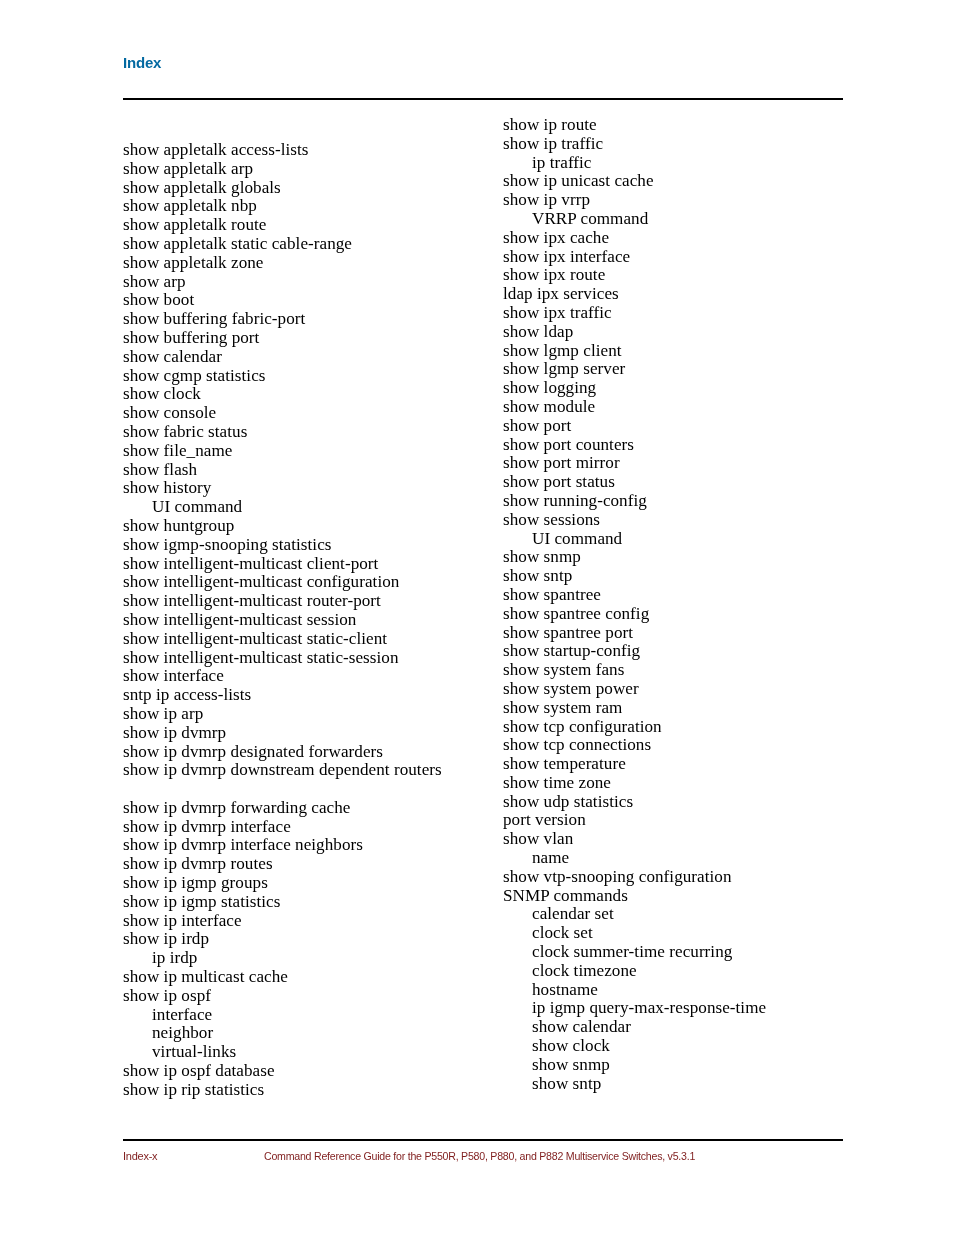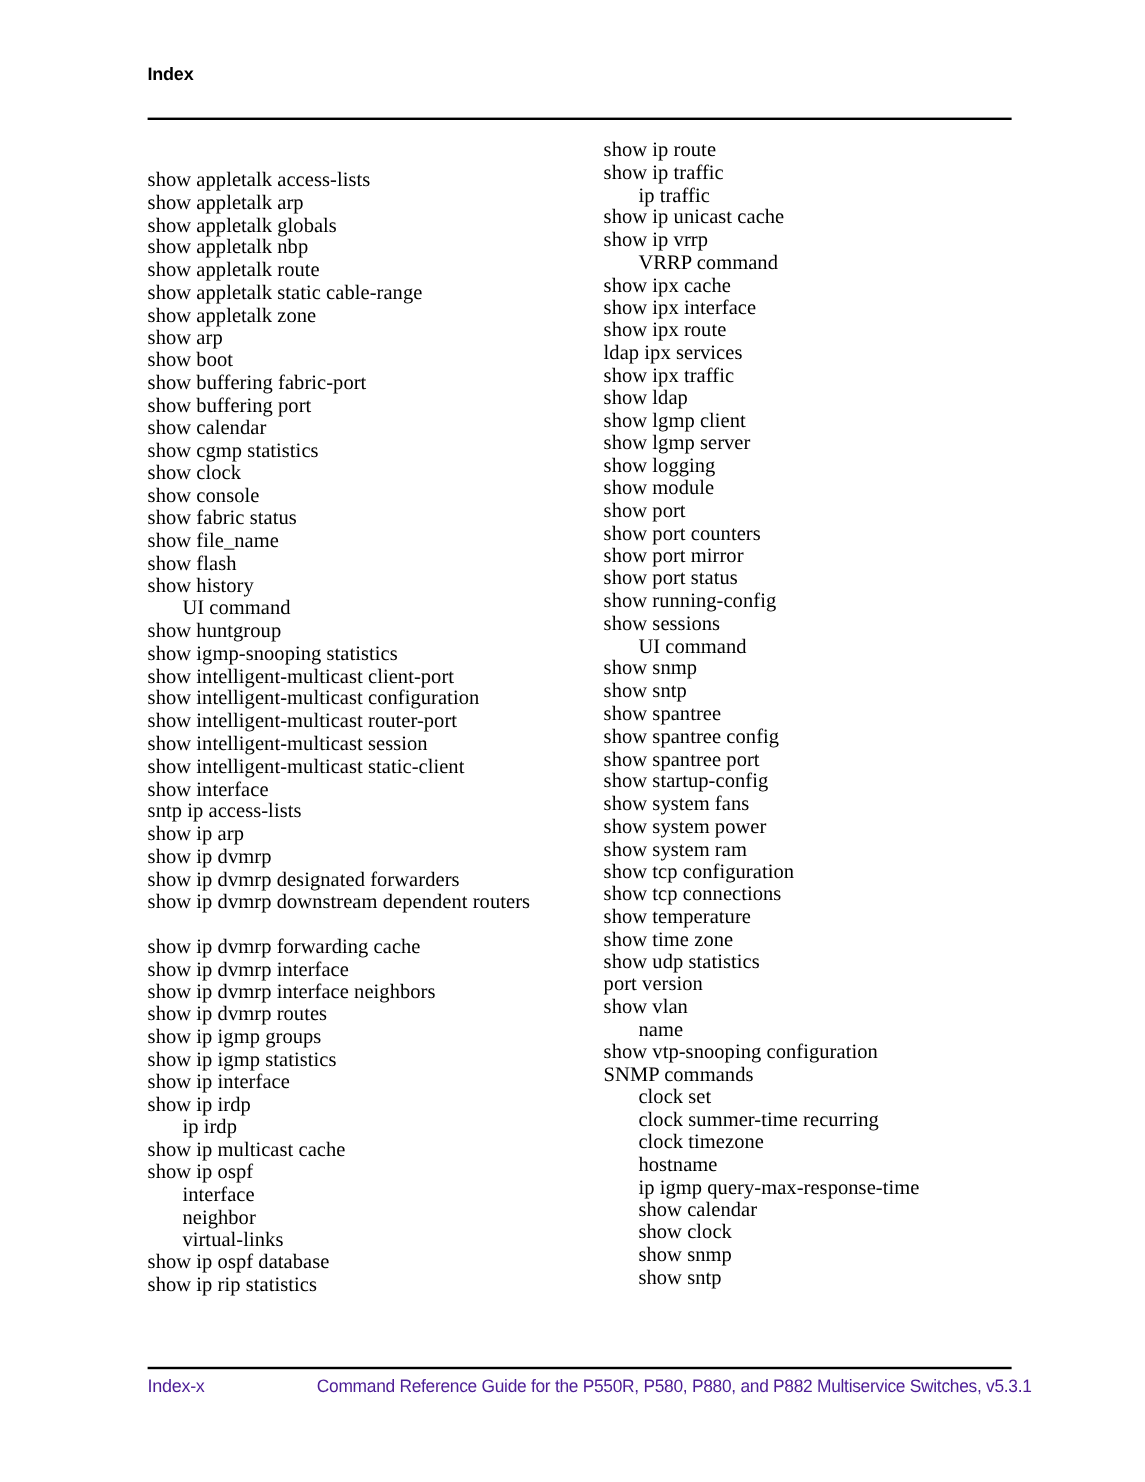--- a/index.html
+++ b/index.html
@@ -26,21 +26,21 @@
     left: 123px;
     top: 54px;
     width: 720px;
   }
   .header-title {
     font-family: "Liberation Sans", "DejaVu Sans", sans-serif;
     font-weight: bold;
     font-size: 15px;
     letter-spacing: -0.2px;
     line-height: 18px;
-    color: #000000;
+    color: #0369a1;
   }
   .header-rule {
     position: absolute;
     left: 123px;
     top: 98px;
     width: 720px;
     height: 2px;
     background: #000000;
   }
 
@@ -78,23 +78,23 @@
     height: 1.6px;
     background: #000000;
   }
   #page-footer {
     position: absolute;
     left: 123px;
     top: 1147px;
     width: 720px;
     height: 20px;
     font-family: "Liberation Sans", "DejaVu Sans", sans-serif;
-    font-size: 15px;
+    font-size: 11px;
     line-height: 18px;
-    color: #4c1d95;
+    color: #7f1d1d;
   }
   .footer-page {
     position: absolute;
     left: 0;
     top: 0;
     letter-spacing: -0.25px;
   }
   .footer-text {
     position: absolute;
     left: 141px;
@@ -137,20 +137,21 @@
         <div class="index-entry level-1">show flash</div>
         <div class="index-entry level-1">show history</div>
         <div class="index-entry level-2">UI command</div>
         <div class="index-entry level-1">show huntgroup</div>
         <div class="index-entry level-1">show igmp-snooping statistics</div>
         <div class="index-entry level-1">show intelligent-multicast client-port</div>
         <div class="index-entry level-1">show intelligent-multicast configuration</div>
         <div class="index-entry level-1">show intelligent-multicast router-port</div>
         <div class="index-entry level-1">show intelligent-multicast session</div>
         <div class="index-entry level-1">show intelligent-multicast static-client</div>
+        <div class="index-entry level-1">show intelligent-multicast static-session</div>
         <div class="index-entry level-1">show interface</div>
         <div class="index-entry level-1">sntp ip access-lists</div>
         <div class="index-entry level-1">show ip arp</div>
         <div class="index-entry level-1">show ip dvmrp</div>
         <div class="index-entry level-1">show ip dvmrp designated forwarders</div>
         <div class="index-entry level-1">show ip dvmrp downstream dependent routers</div>
         <div class="index-entry spacer">&nbsp;</div>
         <div class="index-entry level-1">show ip dvmrp forwarding cache</div>
         <div class="index-entry level-1">show ip dvmrp interface</div>
         <div class="index-entry level-1">show ip dvmrp interface neighbors</div>
@@ -204,20 +205,21 @@
         <div class="index-entry level-1">show tcp configuration</div>
         <div class="index-entry level-1">show tcp connections</div>
         <div class="index-entry level-1">show temperature</div>
         <div class="index-entry level-1">show time zone</div>
         <div class="index-entry level-1">show udp statistics</div>
         <div class="index-entry level-1">port version</div>
         <div class="index-entry level-1">show vlan</div>
         <div class="index-entry level-2">name</div>
         <div class="index-entry level-1">show vtp-snooping configuration</div>
         <div class="index-entry level-1">SNMP commands</div>
+        <div class="index-entry level-2">calendar set</div>
         <div class="index-entry level-2">clock set</div>
         <div class="index-entry level-2">clock summer-time recurring</div>
         <div class="index-entry level-2">clock timezone</div>
         <div class="index-entry level-2">hostname</div>
         <div class="index-entry level-2">ip igmp query-max-response-time</div>
         <div class="index-entry level-2">show calendar</div>
         <div class="index-entry level-2">show clock</div>
         <div class="index-entry level-2">show snmp</div>
         <div class="index-entry level-2">show sntp</div>
       </div>

